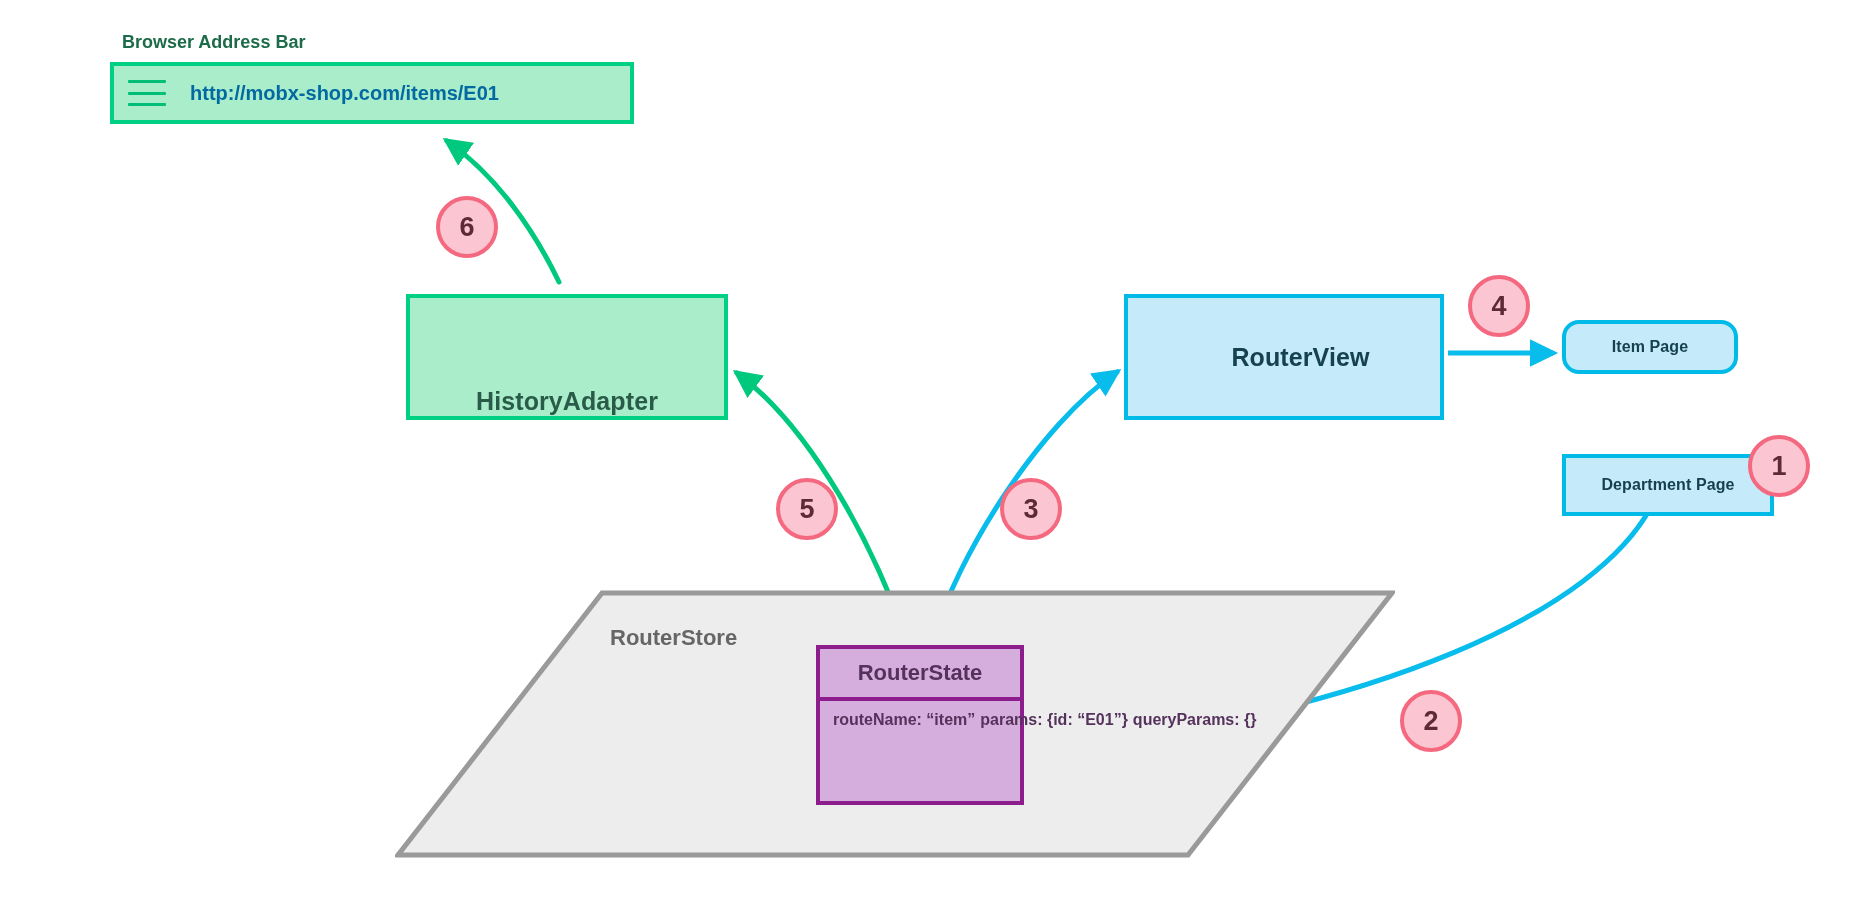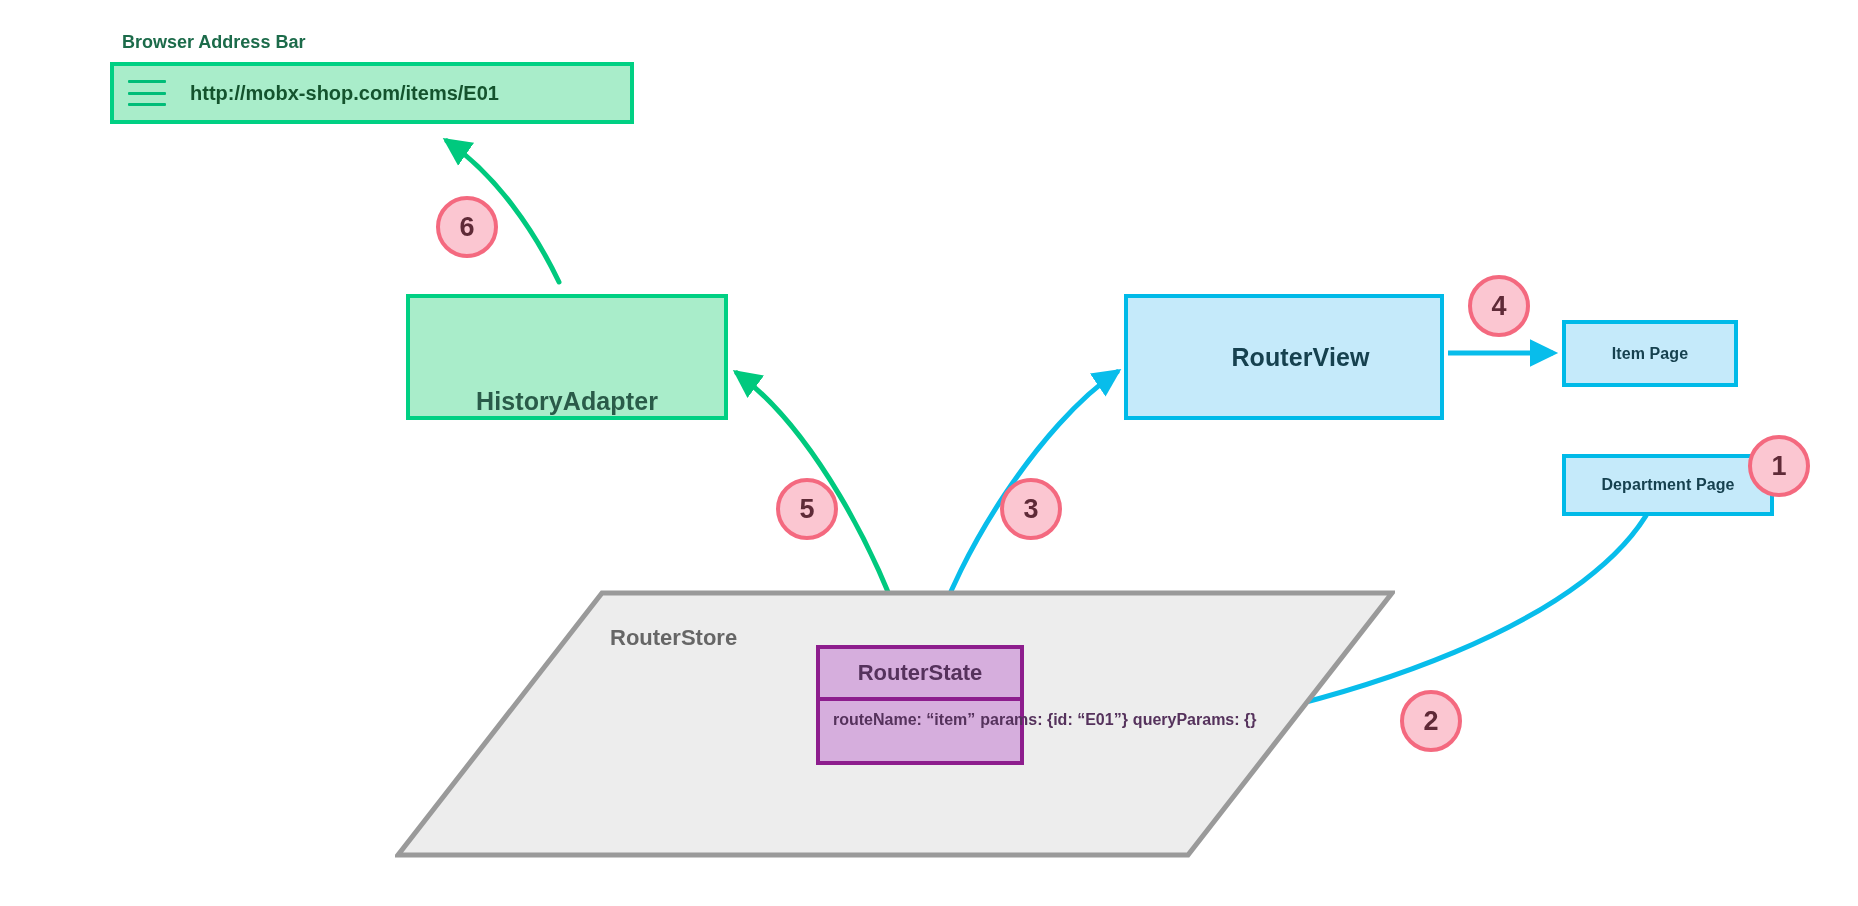--- a/index.html
+++ b/index.html
@@ -69,21 +69,21 @@
     margin-right: 24px;
   }
   #hamburger-icon i {
     display: block;
     height: 3px;
     width: 100%;
     background: #00bd78;
     border-radius: 1px;
   }
   #address-url {
-    color: #14532d;
+    color: #0369a1;
     font-size: 20px;
     font-weight: bold;
     white-space: nowrap;
   }
 
   
   .green-box {
     background: #a9edca;
     border: 4px solid #00d083;
     color: #2a5b49;
@@ -103,22 +103,23 @@
     font-size: 25px;
   }
   #router-view {
     left: 1124px; top: 294px;
     width: 320px; height: 126px;
     font-size: 25px;
     padding-left: 33px;
   }
   #item-page {
     left: 1562px; top: 320px;
-    width: 176px; height: 67px;
+    width: 176px; height: 54px;
     font-size: 16px;
+    border-radius: 17px;
   }
   #department-page {
     left: 1562px; top: 438px;
     width: 212px; height: 62px;
     font-size: 16px;
     margin-top: 16px;
   }
 
   
   #router-store {
@@ -137,21 +138,21 @@
     font-size: 22px;
     font-weight: bold;
     color: #666666;
     white-space: nowrap;
   }
 
   
   #router-state {
     position: absolute;
     left: 816px; top: 645px;
-    width: 208px; height: 120px;
+    width: 208px; height: 160px;
     border: 4px solid #8d1d8d;
     background: #d6aedd;
     display: flex;
     flex-direction: column;
   }
   #router-state-title {
     height: 52px;
     display: flex;
     align-items: center;
     justify-content: center;

